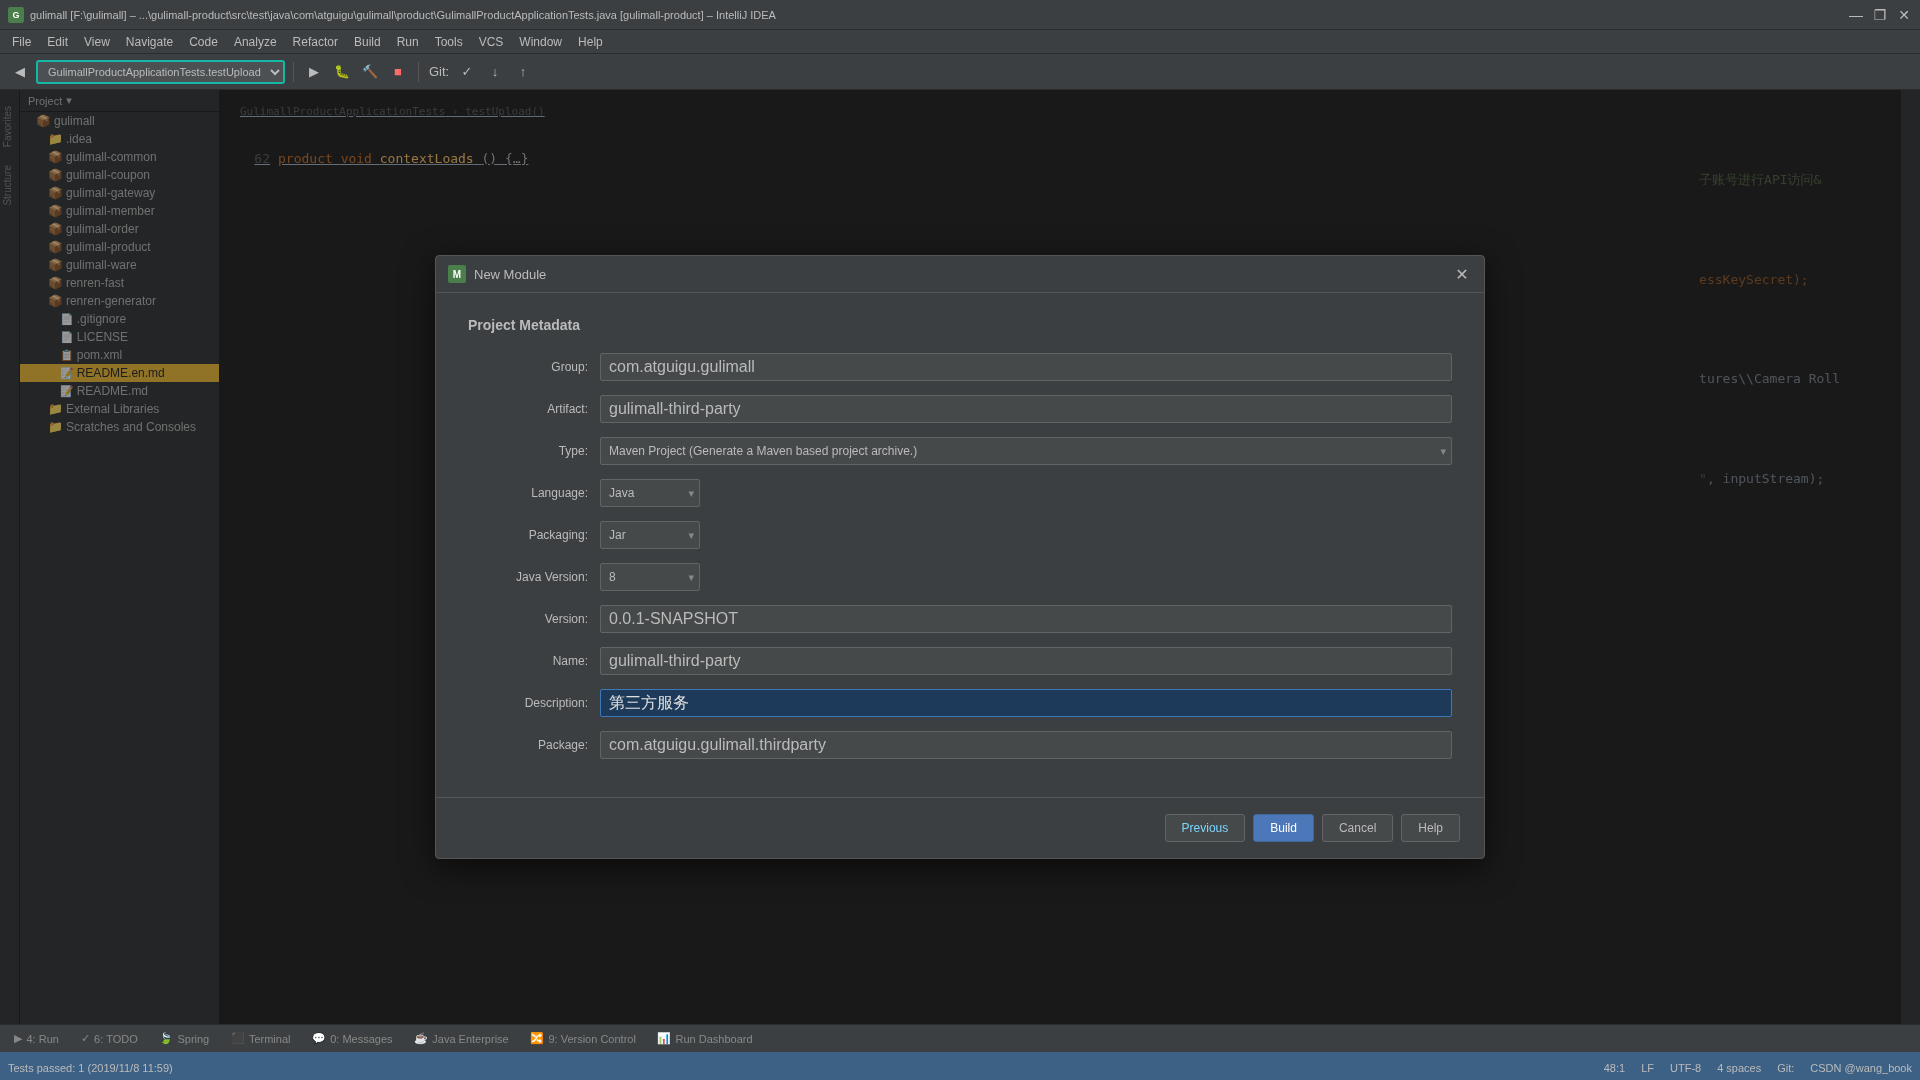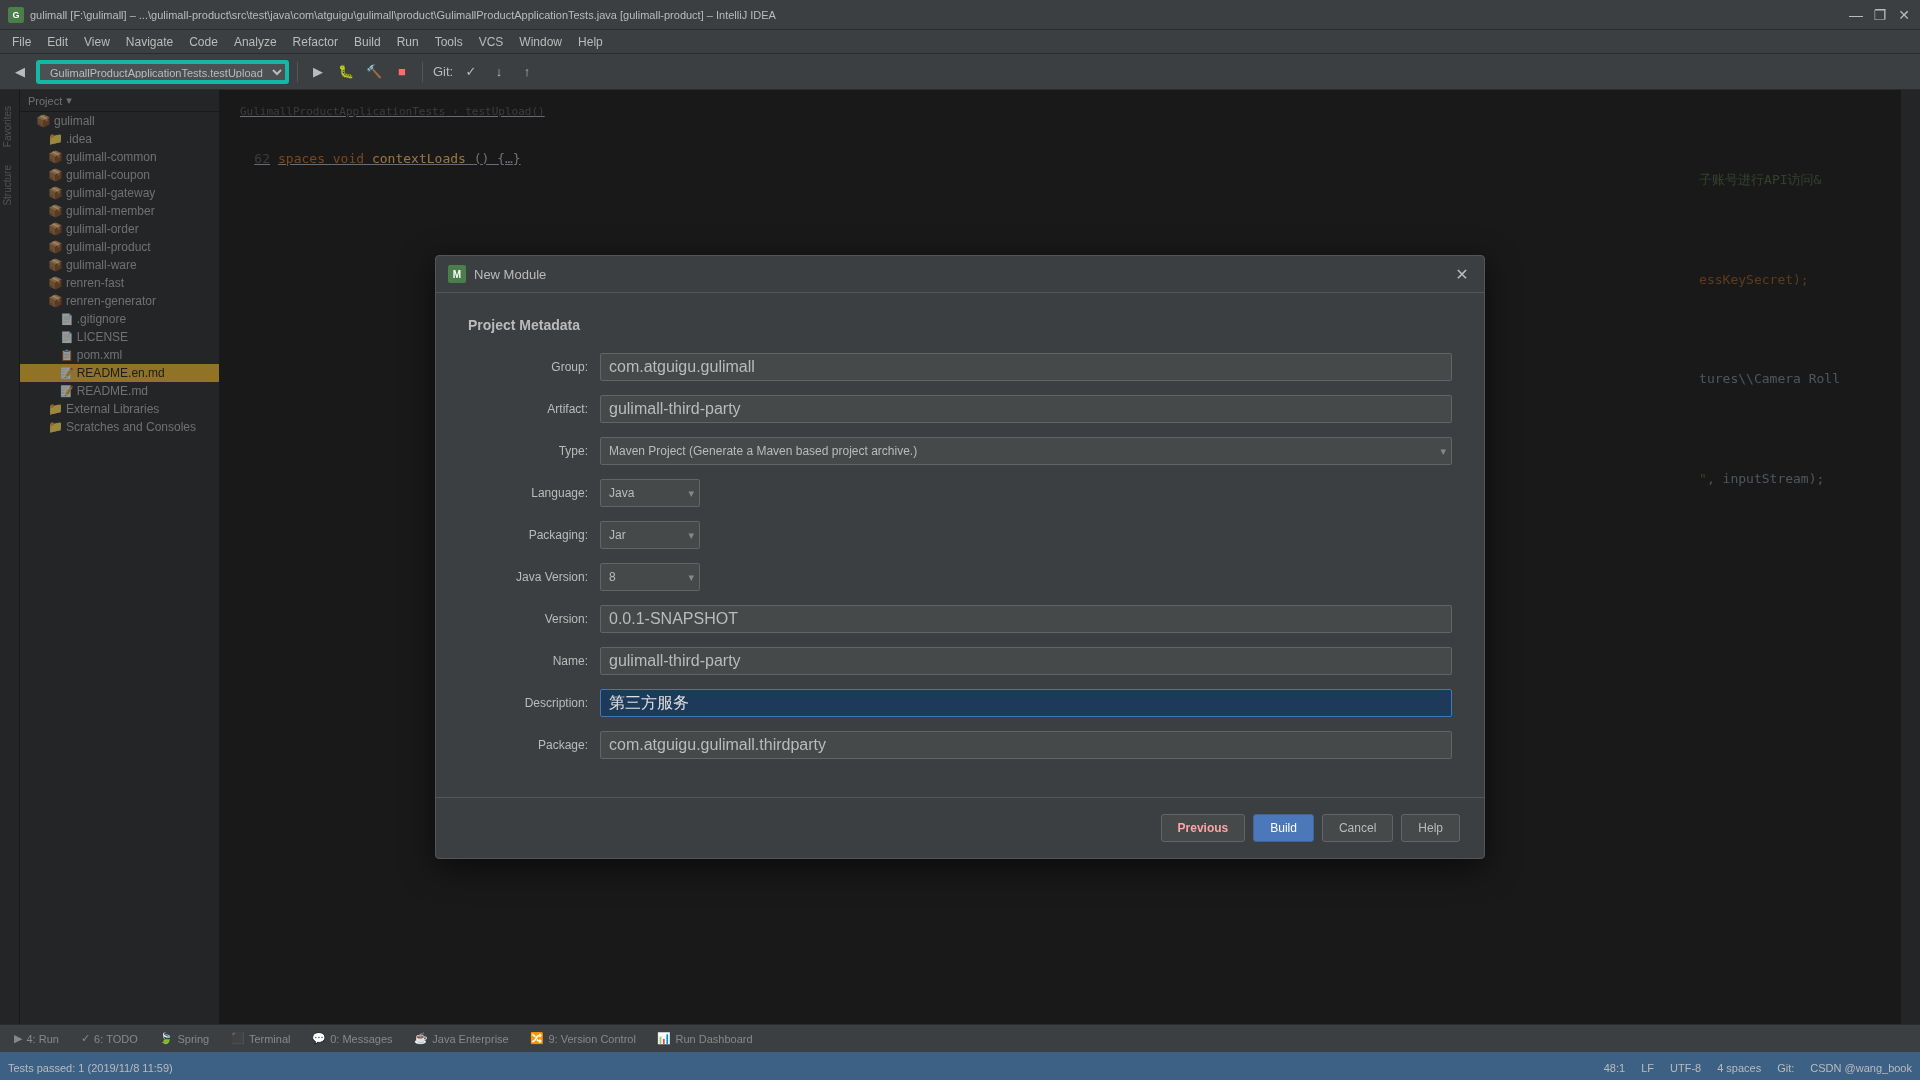--- a/index.html
+++ b/index.html
@@ -87,21 +87,21 @@
       color: #bbbbbb;
       cursor: pointer;
       border-radius: 3px;
       display: flex;
       align-items: center;
       justify-content: center;
       font-size: 13px;
     }
     .toolbar-dropdown {
       background: #4c5052;
-      border: 4px solid #14b8a6;
+      border: 2px solid #14b8a6;
       color: #bbbbbb;
       border-radius: 3px;
       padding: 2px 6px;
       font-size: 11px;
       height: 24px;
       min-width: 220px;
     }
     .toolbar-separator {
       width: 1px;
       height: 20px;
@@ -367,23 +367,22 @@
       padding: 0 16px;
       border-radius: 3px;
       border: 1px solid #555;
       font-size: 12px;
       cursor: pointer;
       display: flex;
       align-items: center;
     }
     .btn-previous {
       background: #45494a;
-      color: #fca5a5;
+      color: #7dd3fc;
       border-color: #646464;
-      font-weight: bold;
     }
     .btn-next {
       background: #4c78ba;
       color: white;
       border-color: #3d6699;
     }
     .btn-cancel {
       background: #45494a;
       color: #bbbbbb;
       border-color: #646464;
@@ -531,21 +530,21 @@
     <div class="editor-content">
       <div style="color:#606366; font-size:11px; padding: 4px 0 8px 0;">
         <span>GulimallProductApplicationTests</span>
         <span> › </span>
         <span>testUpload()</span>
       </div>
       <div style="margin-top: 20px; color:#bbbbbb;">
         <div style="display:flex; gap:8px;">
           <span style="color:#606366; min-width:30px; text-align:right;">62</span>
           <span>
-            <span style="color:#cc7832;">spaces </span>
+            <span style="color:#cc7832;">product </span>
             <span style="color:#cc7832;">void </span>
             <span style="color:#ffc66d;">contextLoads</span>
             <span>() {…}</span>
           </span>
         </div>
       </div>
 
       <div style="position:absolute; right: 60px; top: 80px; color:#a9b7c6; font-family:monospace; font-size:13px; opacity:0.7;">
         <div style="color:#6a8759;">子账号进行API访问&amp;</div>
         <div style="margin-top:80px; color:#cc7832;">essKeySecret);</div>

